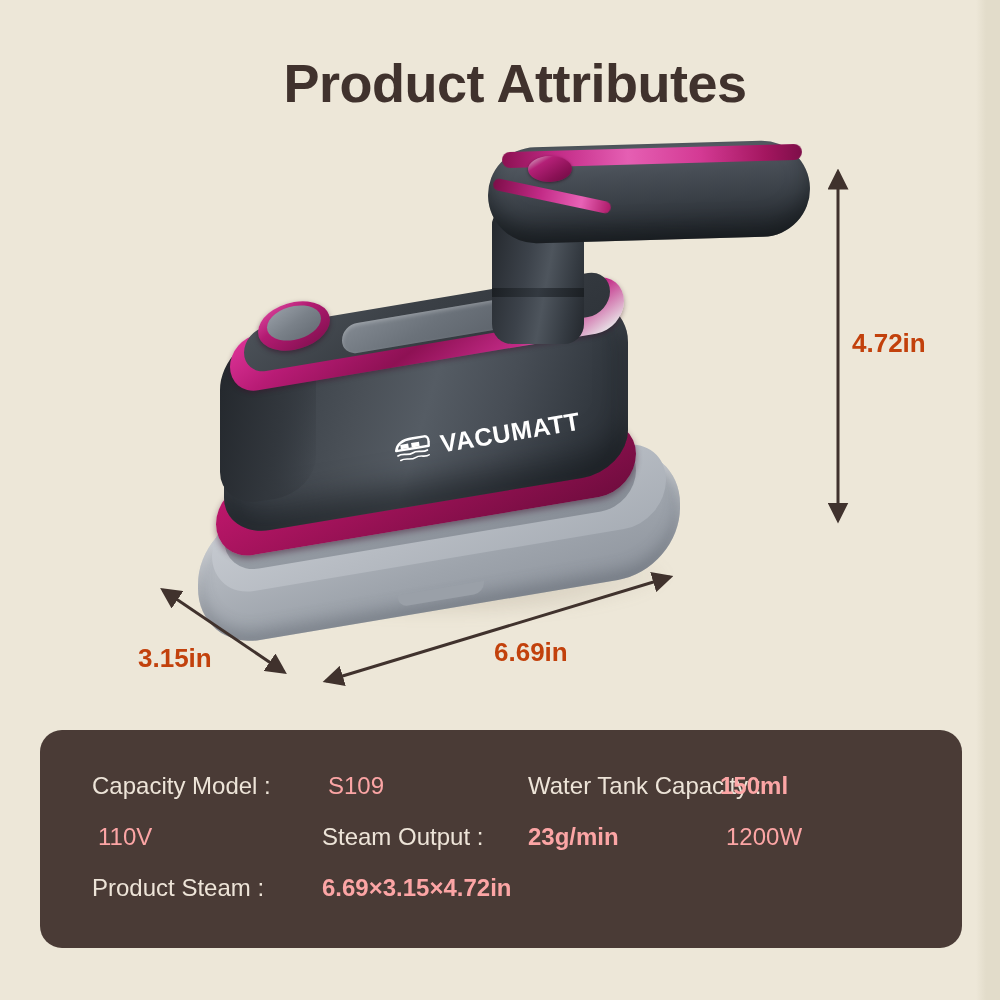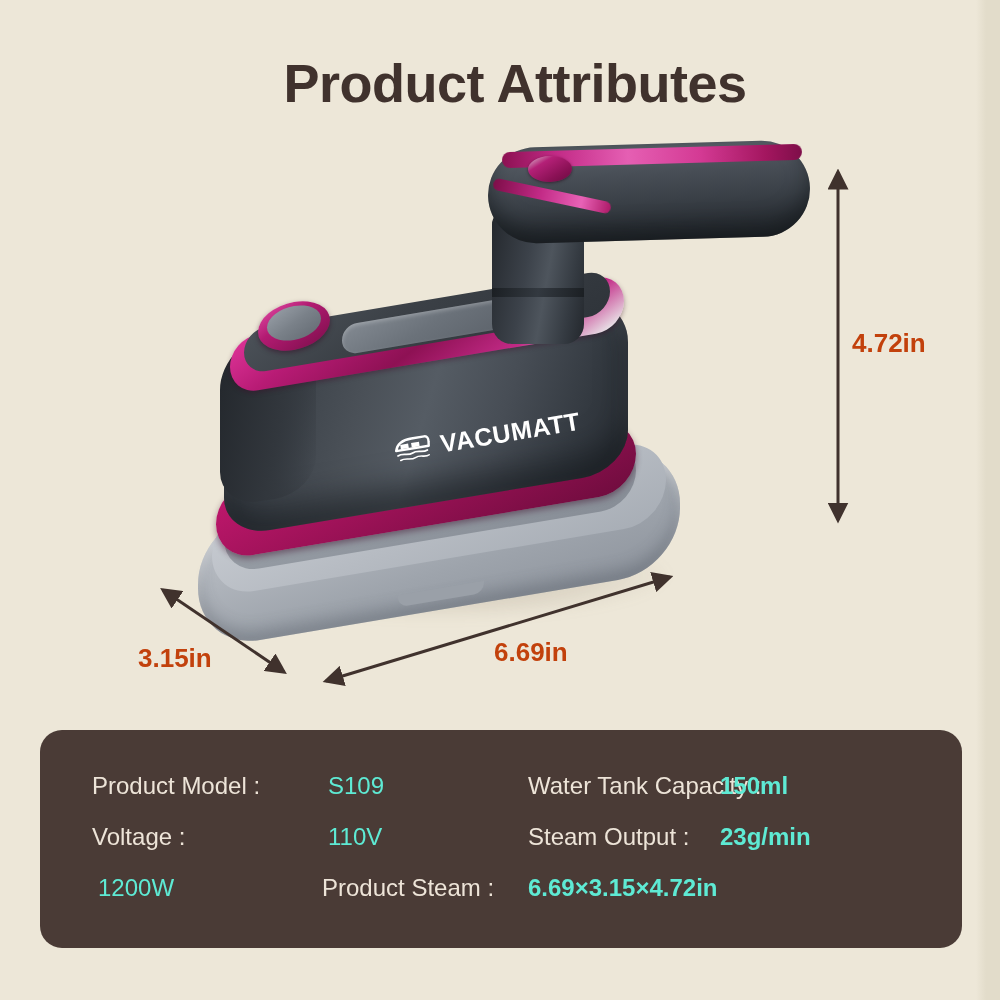--- a/index.html
+++ b/index.html
@@ -361,21 +361,21 @@
     row-gap: 23px;
     align-items: baseline;
   }
   .spec-label {
     font-size: 24px;
     color: #EDE4D8;
     white-space: nowrap;
   }
   .spec-value {
     font-size: 24px;
-    color: #5eead4;
+    color: #fca5a5;
     white-space: nowrap;
   }
   .spec-value.left-col  { text-align: left; padding-left: 6px; }
   .spec-value.right-col { text-align: left; font-weight: bold; }
 </style>
 </head>
 <body>
 
 <div id="page">
 
@@ -442,26 +442,25 @@
     <line x1="163" y1="590" x2="284" y2="672" stroke="#40322D" stroke-width="3" marker-start="url(#arrowStart)" marker-end="url(#arrowEnd)"></line>
   </svg>
 
   <div class="dim-label dim-v-label">4.72in</div>
   <div class="dim-label dim-w-label">6.69in</div>
   <div class="dim-label dim-d-label">3.15in</div>
 
   <div class="spec-card">
     <div class="spec-grid">
 
-      <div class="spec-label">Product Model :</div>
+      <div class="spec-label">Capacity Model :</div>
       <div class="spec-value left-col">S109</div>
       <div class="spec-label">Water Tank Capacity :</div>
       <div class="spec-value right-col">150ml</div>
 
-      <div class="spec-label">Voltage :</div>
       <div class="spec-value left-col">110V</div>
       <div class="spec-label">Steam Output :</div>
       <div class="spec-value right-col">23g/min</div>
 
       <div class="spec-value left-col">1200W</div>
       <div class="spec-label">Product Steam :</div>
       <div class="spec-value right-col">6.69×3.15×4.72in</div>
 
     </div>
   </div>

